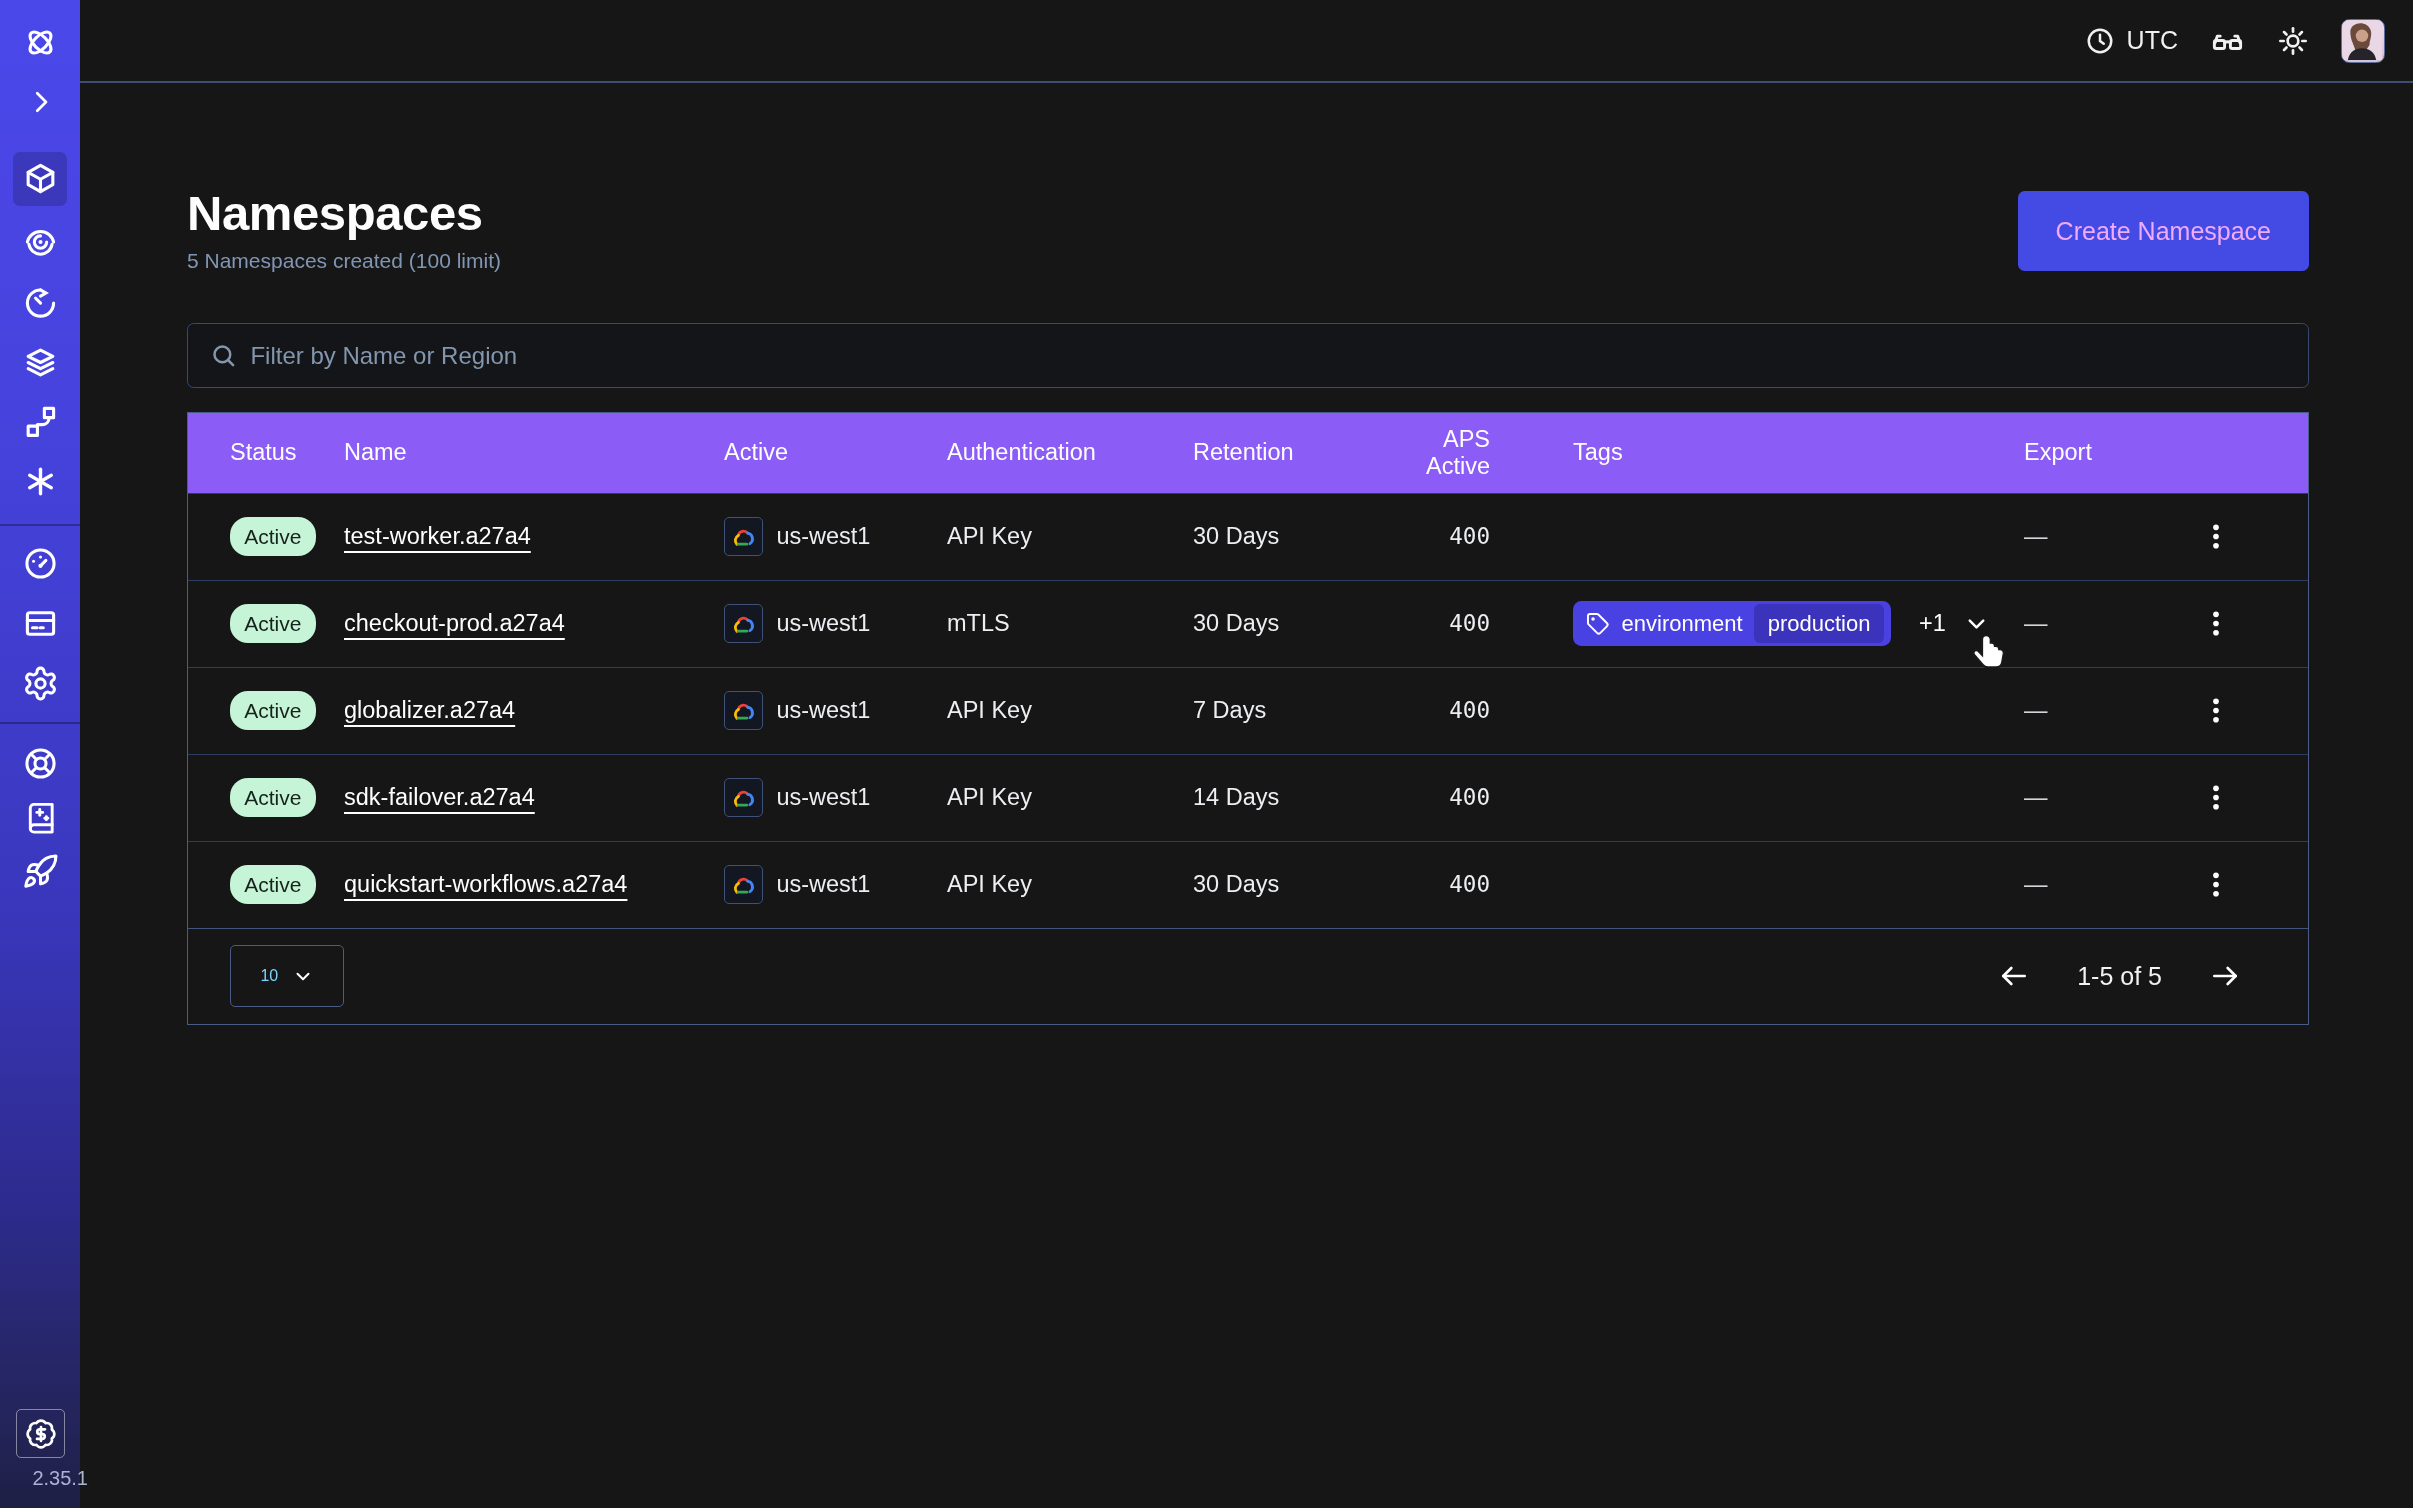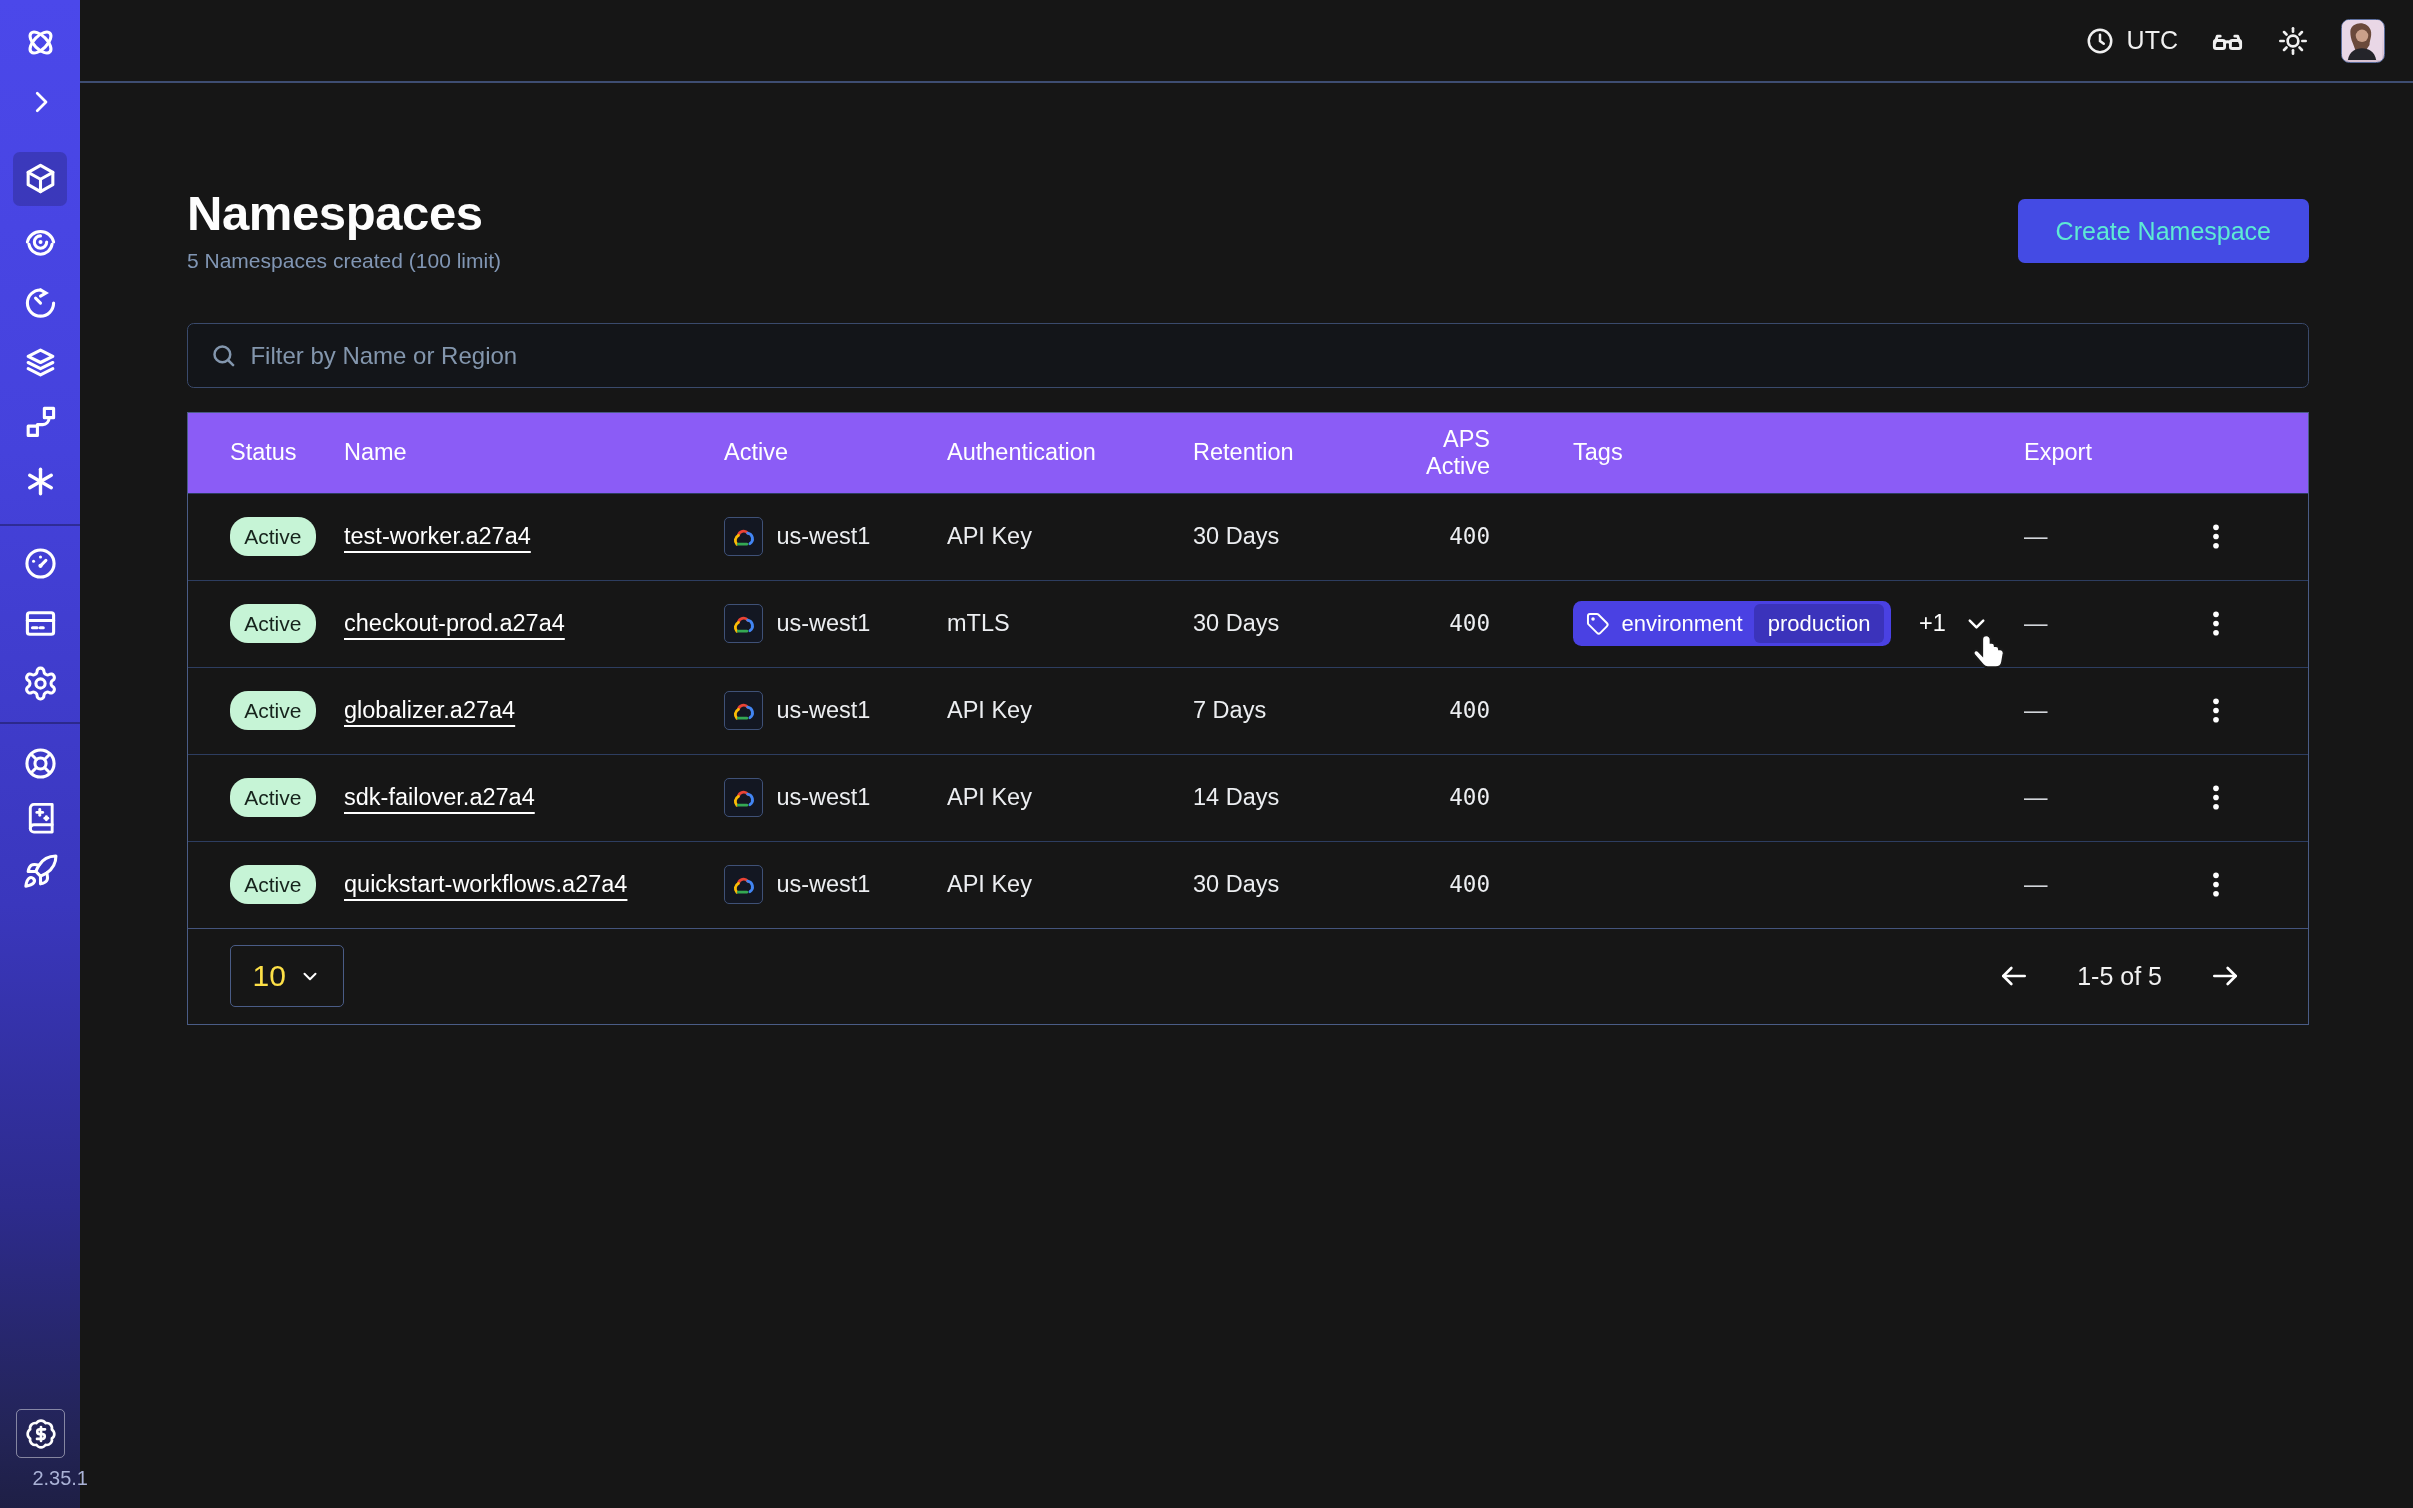--- a/index.html
+++ b/index.html
@@ -49,22 +49,22 @@
   }
 
   
   .main { position:absolute; left:80px; top:83px; right:0; bottom:0; background:#161616; }
   .content { padding:103px 104px 0 107px; }
 
   .header-row { display:flex; justify-content:space-between; align-items:flex-start; }
   .page-title { font-size:49px; font-weight:600; color:#fdfdfd; letter-spacing:-0.4px; line-height:1.12; }
   .page-subtitle { font-size:21px; color:#8196b4; margin-top:8.4px; }
   .create-btn {
-    margin-top:13px; height:64px; padding:0 38px; border:none; border-radius:6.7px;
-    background:#444be4; color:#5eead4; font-size:25px;
+    margin-top:5px; height:80px; padding:0 38px; border:none; border-radius:6.7px;
+    background:#444be4; color:#f0abfc; font-size:25px;
     font-family:"Liberation Sans","DejaVu Sans",sans-serif;
     display:flex; align-items:center; cursor:pointer;
   }
 
   .search-box {
     margin-top:50px; height:65px; width:100%;
     border:1.7px solid #3a4a6c; border-radius:6.7px; background:#131519;
     display:flex; align-items:center; gap:13.4px; padding-left:22px;
   }
   .search-box input {
@@ -112,21 +112,21 @@
   .tag-more { font-size:23.5px; margin-left:28.5px; color:#fff; }
   .tag-chevron { margin-left:17px; cursor:pointer; }
 
   .t-foot {
     height:96px; border-top:1.7px solid #44547c;
     display:flex; align-items:center; padding:0 42px;
   }
   .page-size {
     width:114px; height:62px; border:1.7px solid #4a5c86; border-radius:5px;
     display:flex; align-items:center; justify-content:center; gap:13.4px;
-    font-size:30px; cursor:pointer; background:transparent; color:#fde047;
+    font-size:16px; cursor:pointer; background:transparent; color:#7dd3fc;
   }
   .pager { margin-left:auto; display:flex; align-items:center; gap:47px; padding-right:25px; }
   .pager-range { font-size:25px; color:#f2f2f2; }
   .pager-btn { background:none; border:none; cursor:pointer; padding:0; }
 
   .cursor { position:absolute; left:1969px; top:629px; z-index:50; pointer-events:none; }
 </style>
 </head>
 <body>
 

